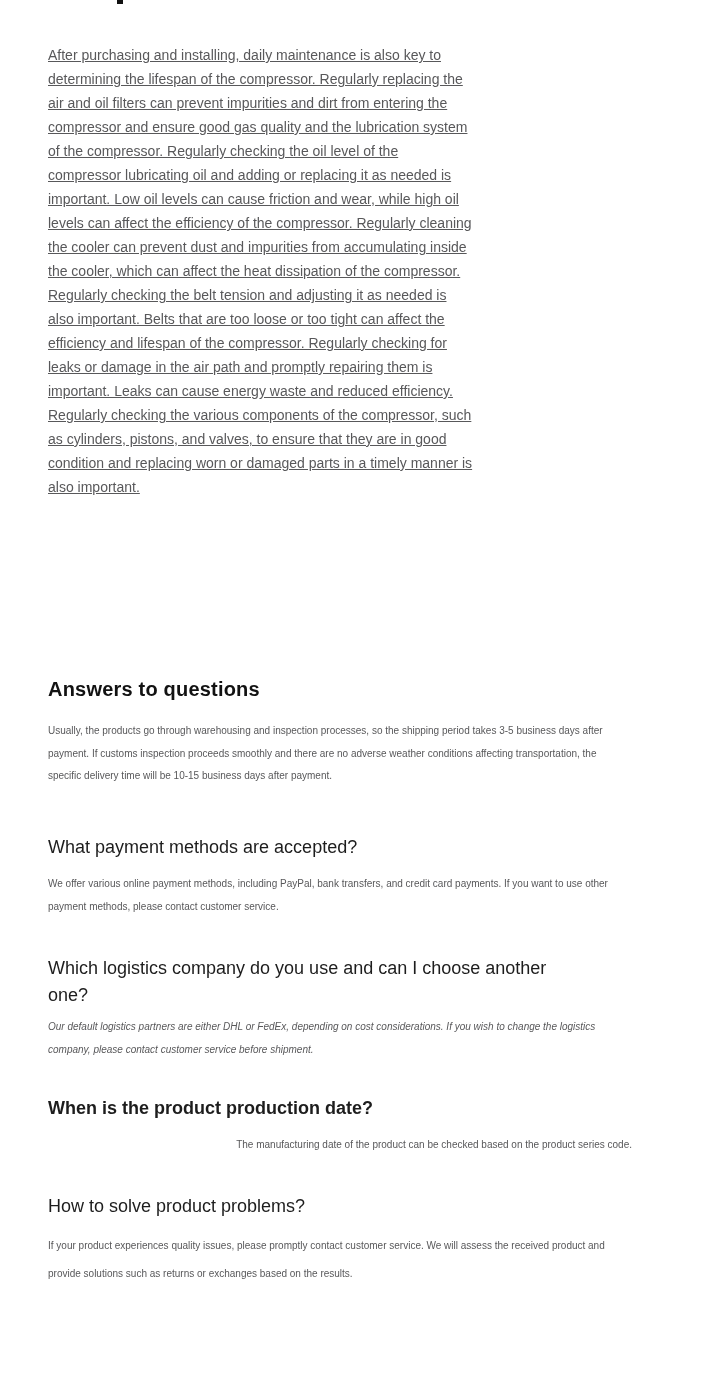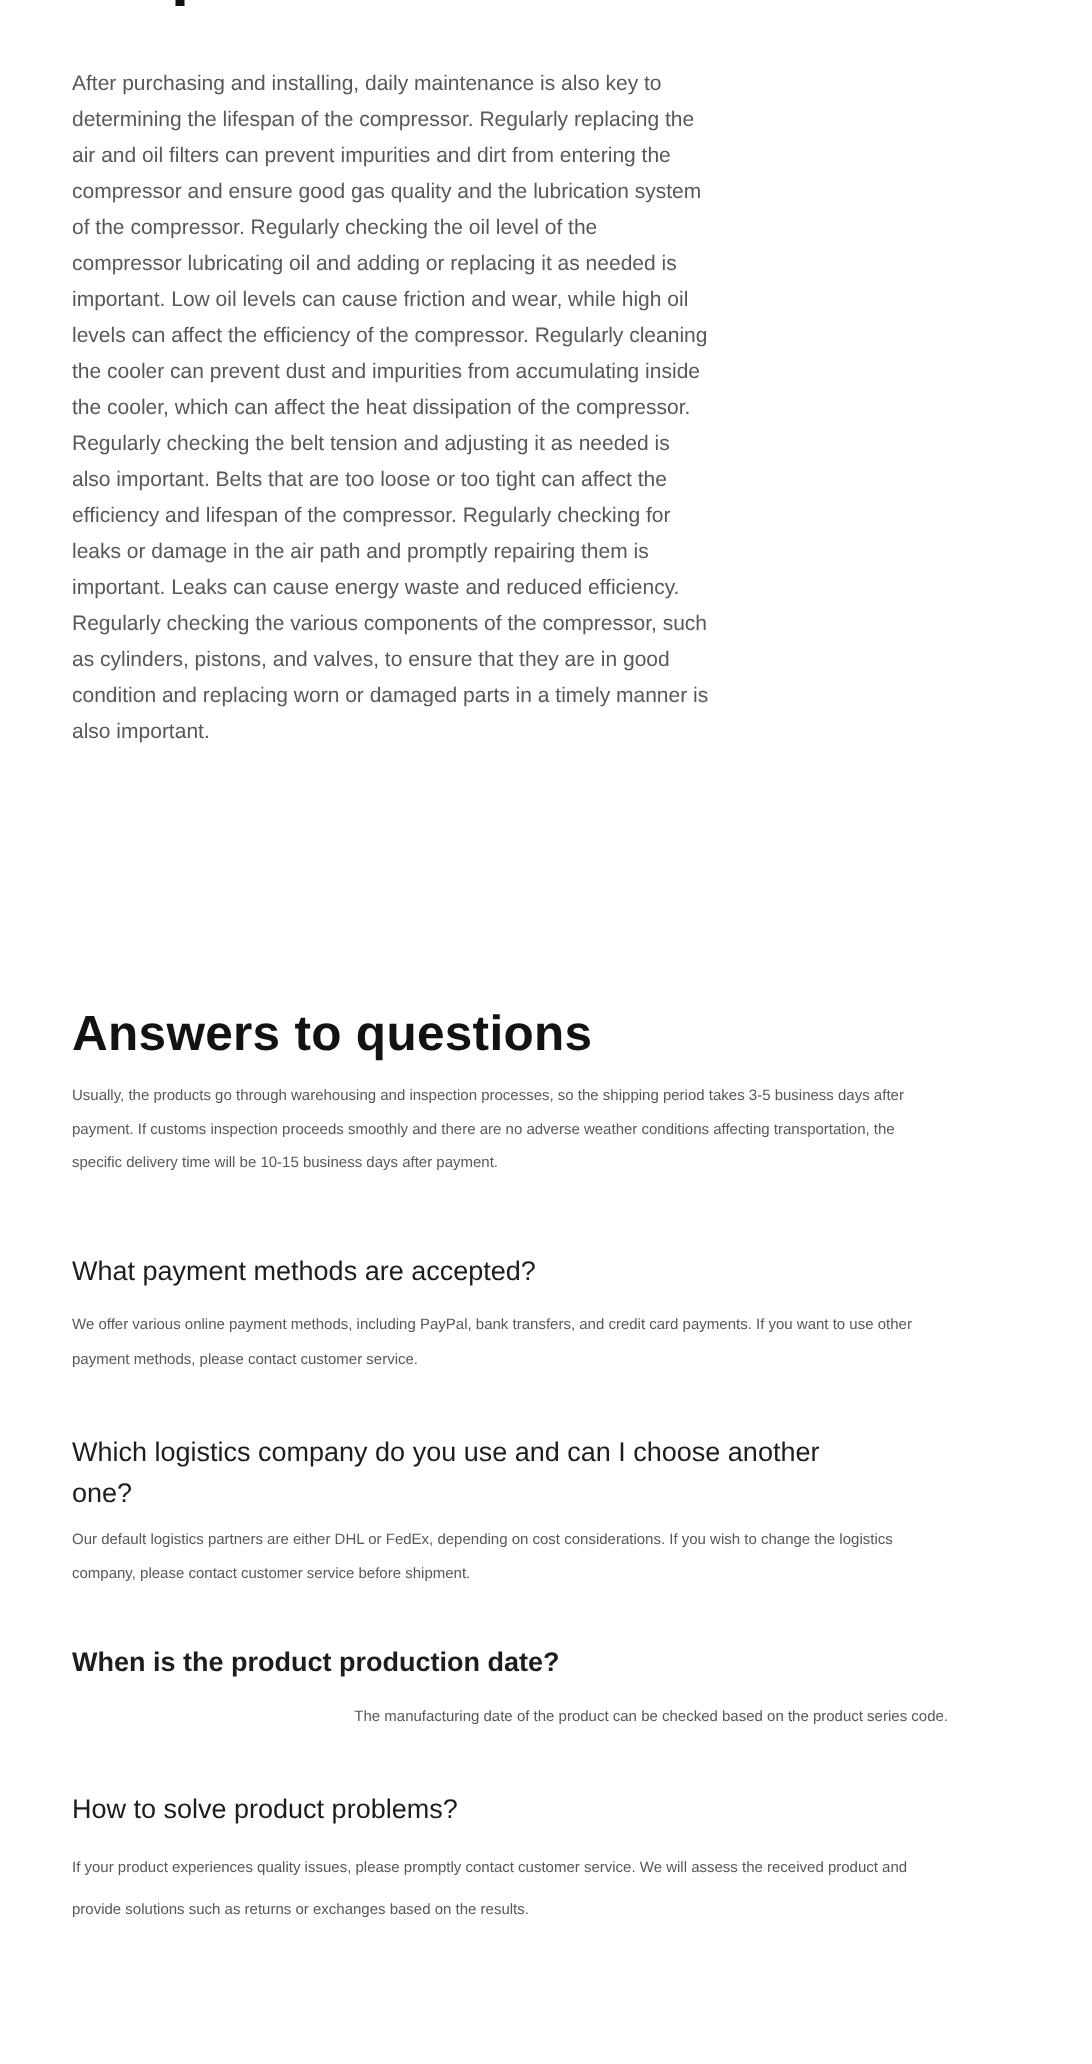--- a/index.html
+++ b/index.html
@@ -29,24 +29,25 @@
   .container {
     padding: 43px 0 0 48px;
   }
   .maintenance-paragraph {
     margin: 0;
     width: 426px;
     height: 456px;
     font-size: 14px;
     line-height: 24px;
     color: var(--body-text, #58585a);
+    text-decoration: underline;
   }
   .faq-title {
     margin: 173px 0 0 0;
-    font-size: 33px;
+    font-size: 20px;
     line-height: 34px;
     font-weight: bold;
     color: var(--title-text, #121212);
     letter-spacing: 0.2px;
   }
   .faq-item .question {
     margin: 0;
     max-width: 520px;
     font-size: 18px;
     line-height: 27px;
@@ -59,21 +60,21 @@
     font-size: 10px;
     line-height: 22.5px;
     color: var(--body-text, #58585a);
   }
   
   .faq-item:nth-child(1) .question { margin-top: 41px; height: 27px; }
   .faq-item:nth-child(1) .answer   { margin-top: 14px; height: 90px; }
   .faq-item:nth-child(2) .question { margin-top: 24px; height: 27px; }
   .faq-item:nth-child(2) .answer   { margin-top: 12px; height: 45px; }
   .faq-item:nth-child(3) .question { margin-top: 37px; height: 54px; }
-  .faq-item:nth-child(3) .answer   { margin-top: 7px;  height: 45px; }
+  .faq-item:nth-child(3) .answer   { margin-top: 7px;  height: 45px; font-style: italic; }
   .faq-item:nth-child(4) .question { margin-top: 34px; height: 27px; font-weight: bold; }
   .faq-item:nth-child(4) .answer   { margin-top: 12px; height: 23px; text-align: right; }
   .faq-item:nth-child(5) .question { margin-top: 36px; height: 27px; }
   .faq-item:nth-child(5) .answer   { margin-top: 12px; height: 83px; line-height: 27.5px; }
 </style>
 </head>
 <body>
 
 <div class="top-fragment"></div>
 

